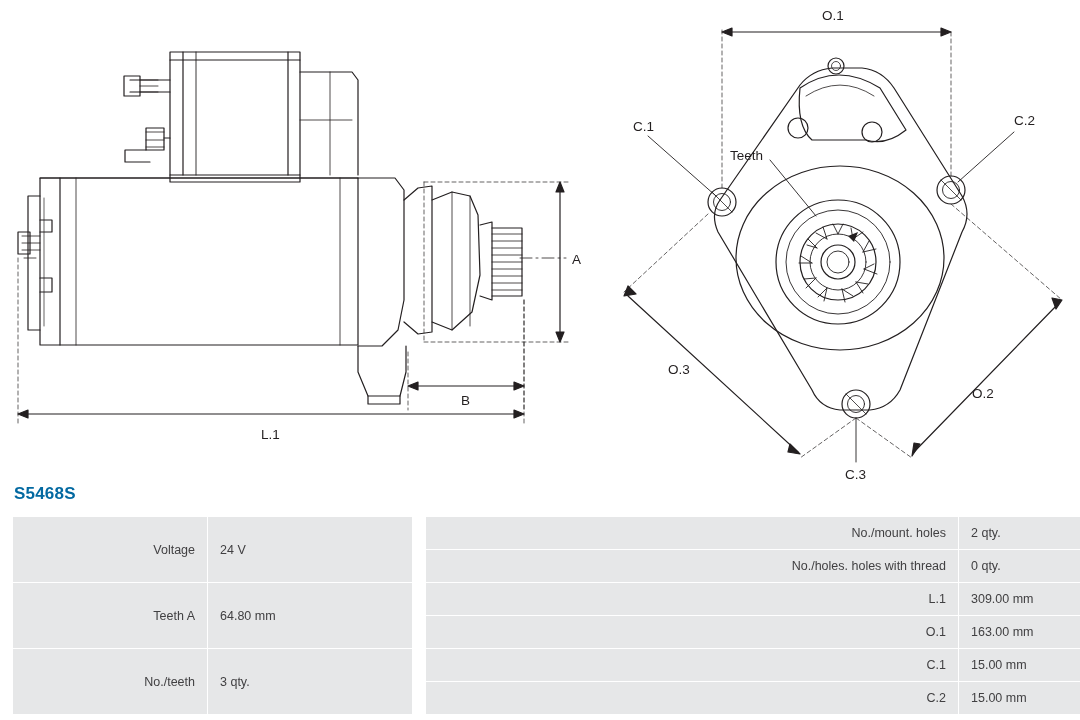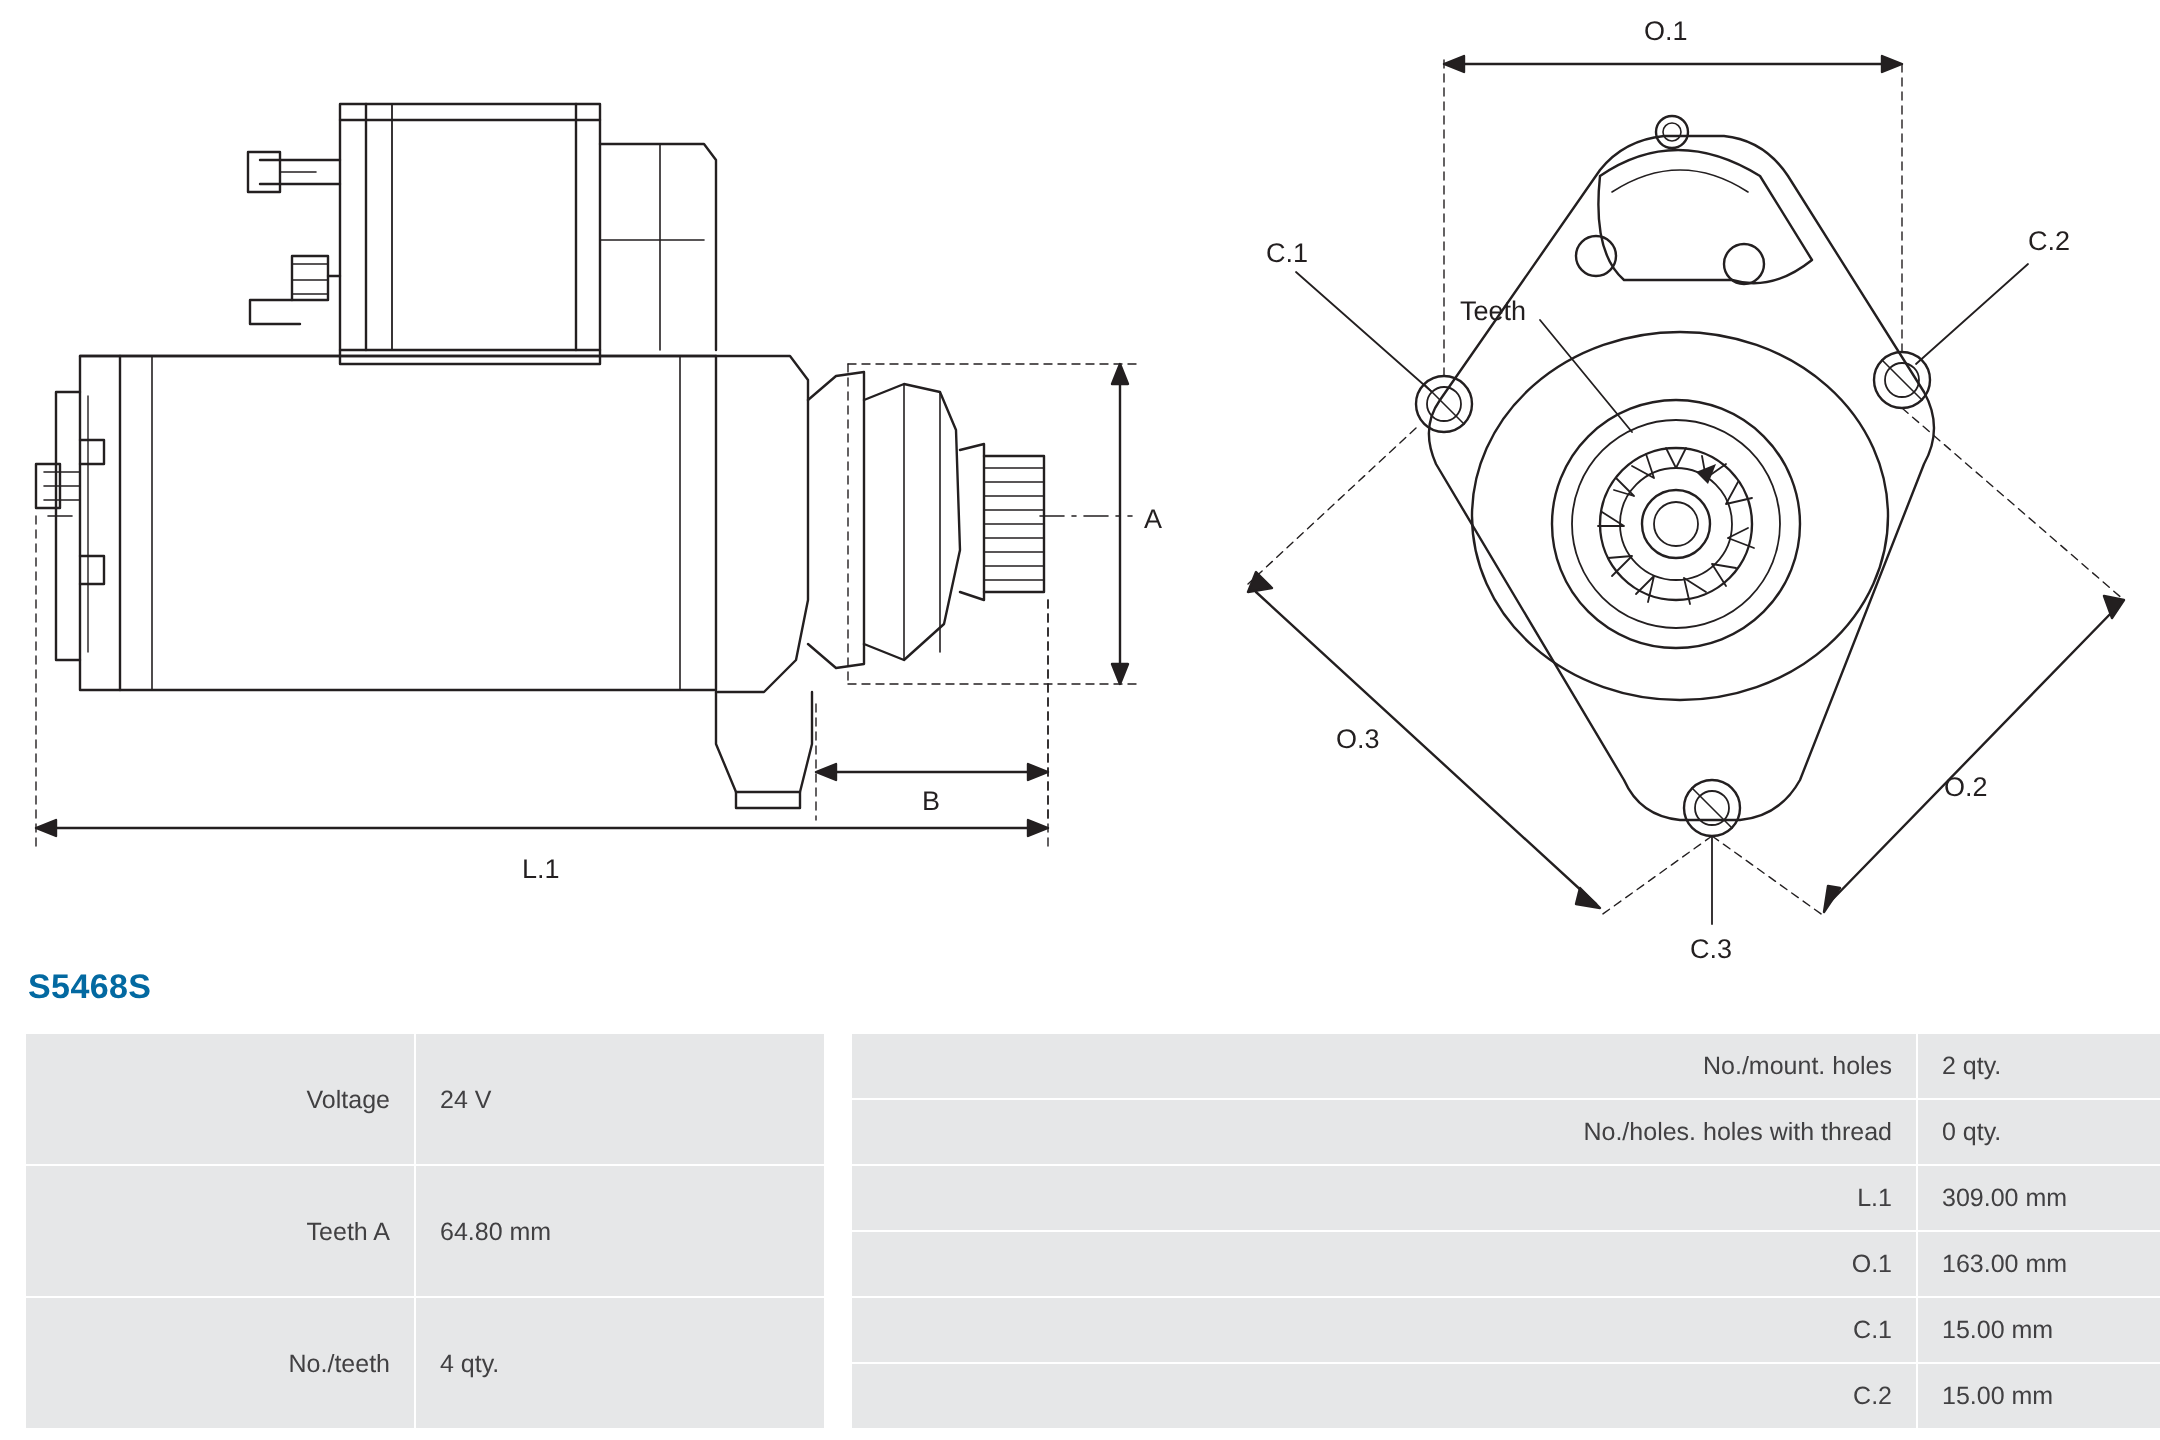--- a/index.html
+++ b/index.html
@@ -238,21 +238,21 @@
       <tr>
         <td class="label">Voltage</td>
         <td class="value">24 V</td>
       </tr>
       <tr>
         <td class="label">Teeth A</td>
         <td class="value">64.80 mm</td>
       </tr>
       <tr>
         <td class="label">No./teeth</td>
-        <td class="value">4 qty.</td>
+        <td class="value">3 qty.</td>
       </tr>
     </tbody>
   </table>
 
   <table class="spec right">
     <tbody>
       <tr>
         <td class="label">No./mount. holes</td>
         <td class="value">2 qty.</td>
       </tr>

